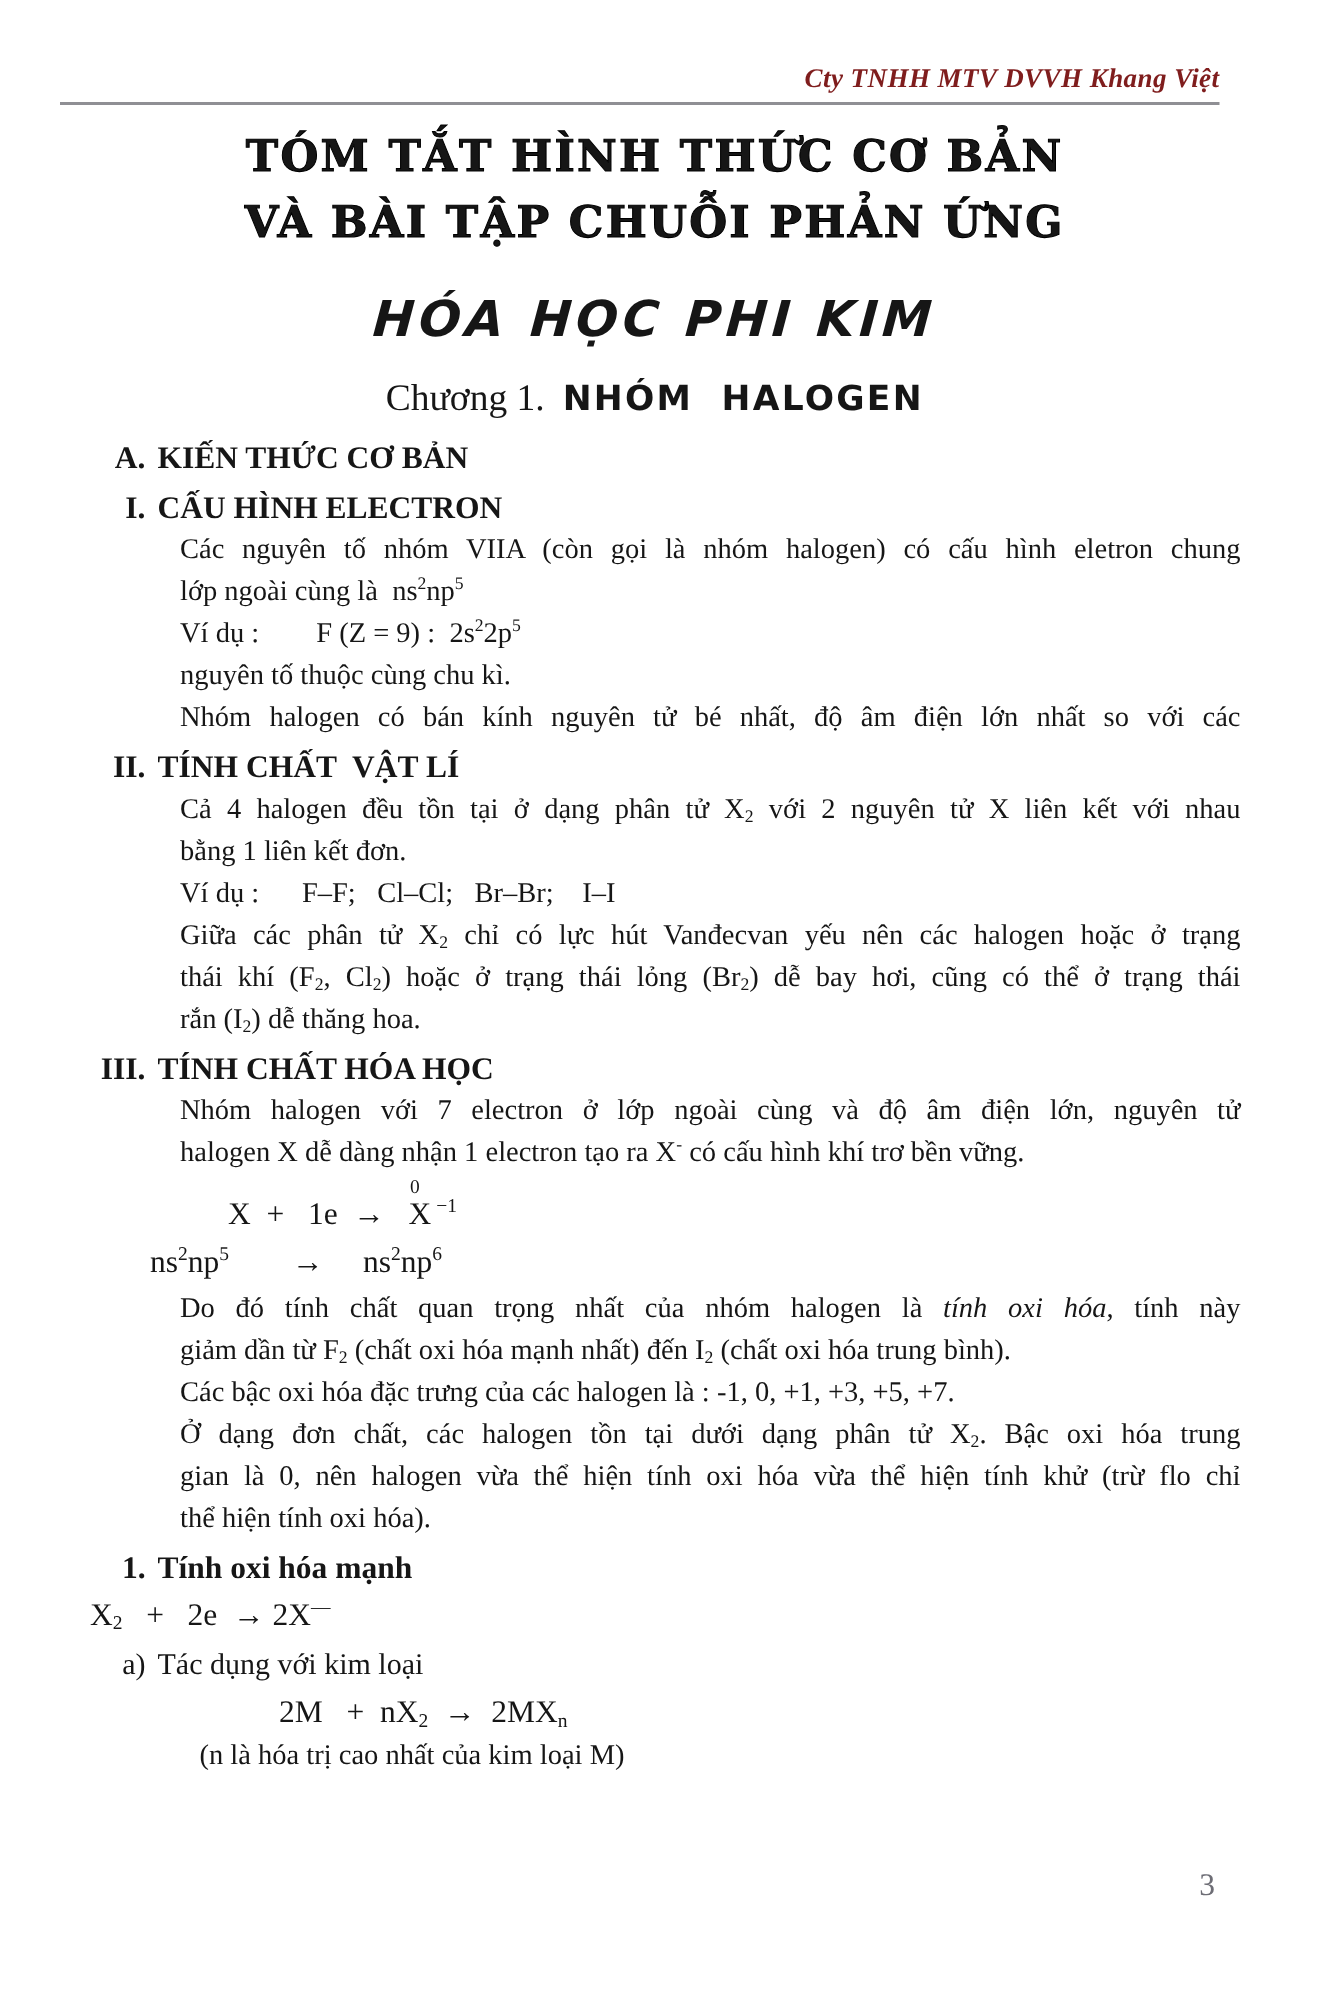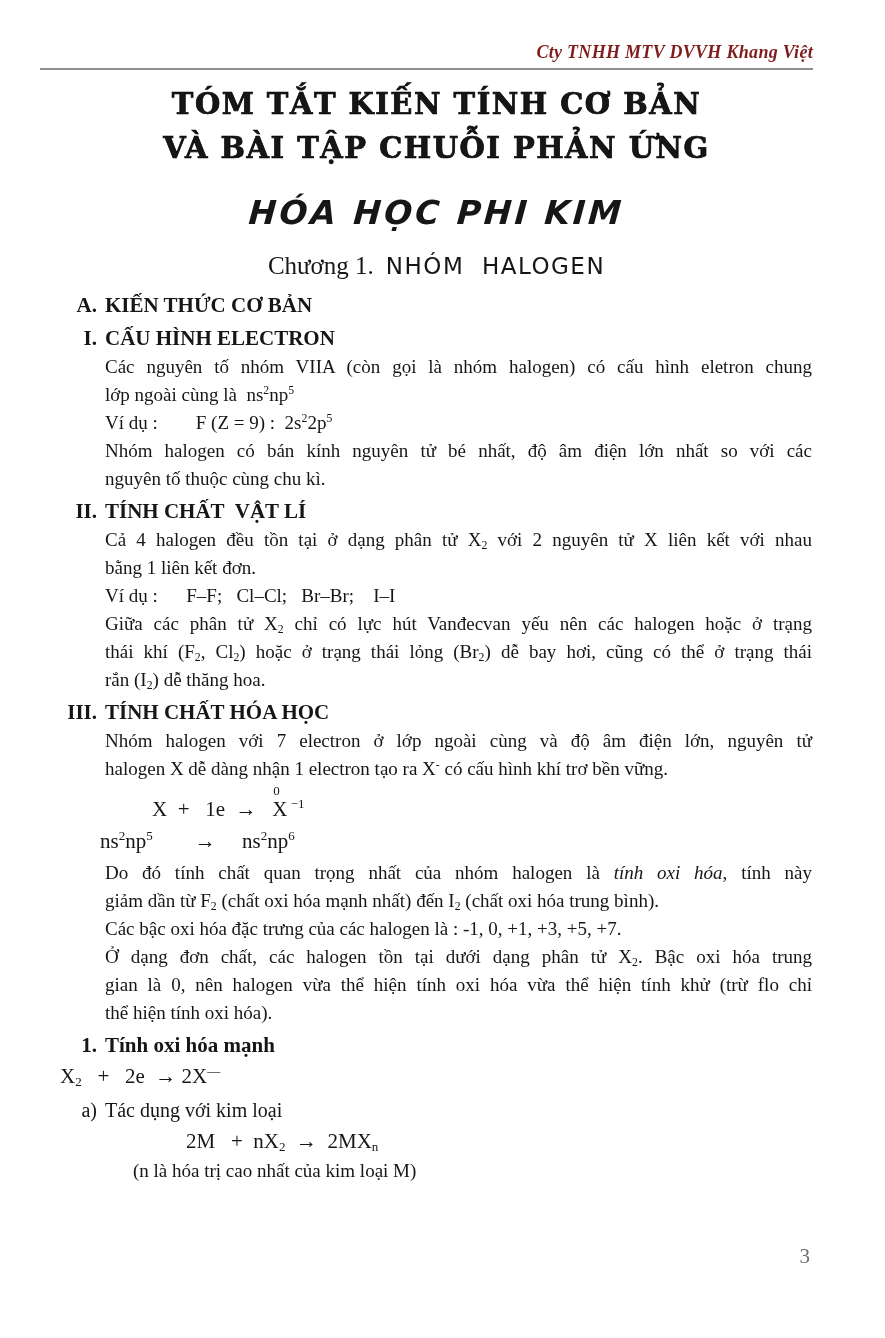--- a/index.html
+++ b/index.html
@@ -27,30 +27,30 @@
   }
   .subject-title {
     text-align:center; margin-top:20px;
     font-family:"DejaVu Sans", sans-serif; font-style:italic; font-weight:bold;
     font-size:33px; line-height:46px; letter-spacing:3px;
     transform:skewX(-4deg);
   }
   .chapter-title { text-align:center; margin-top:12px; line-height:36px; }
   .chapter-prefix { font-size:25px; }
   .chapter-name {
-    font-family:"DejaVu Sans", sans-serif; font-weight:normal;
+    font-family:"DejaVu Sans", sans-serif; font-weight:bold;
     font-size:23px; letter-spacing:1.5px; margin-left:8px;text-align:right;
   }
 
   .heading { display:flex; font-weight:bold; font-size:21px; line-height:30px; margin-top:3px; }
   .heading.plain { font-weight:normal; font-size:20px; }
   .h-label { flex:0 0 45px; text-align:right; padding-right:8px; }
   .h-text { flex:1; }
 
-  .line { font-size:19px; line-height:28px; margin-left:45px; width:707px; }
+  .line { font-size:19px; line-height:28px; margin-left:60px; width:707px; }
   .jl { text-align:justify; text-align-last:justify; }
   .indent-cl { margin-left:155px; width:auto; }
   .indent-n { margin-left:73px; width:auto; }
 
   .eq { font-size:21px; line-height:32px; }
   .eq1 { margin-left:92px; padding-top:12px; line-height:28px; }
   .eq2 { margin-left:40px; line-height:36px; }
   .eq3 { }
   .eq4 { margin-left:126px; }
 
@@ -68,21 +68,21 @@
 <body>
 
 <div class="page">
 
   <div class="running-header">Cty TNHH MTV DVVH Khang Việt</div>
   <div class="header-rule"></div>
 
   <div class="content">
 
     <div class="book-title">
-      <div class="title-line">TÓM TẮT KIẾN TÍNH CƠ BẢN</div>
+      <div class="title-line">TÓM TẮT HÌNH THỨC CƠ BẢN</div>
       <div class="title-line">VÀ BÀI TẬP CHUỖI PHẢN ỨNG</div>
     </div>
 
     <div class="subject-title">HÓA HỌC PHI KIM</div>
 
     <div class="chapter-title">
       <span class="chapter-prefix">Chương 1.</span>
       <span class="chapter-name">NHÓM&nbsp; HALOGEN</span>
     </div>
 
@@ -92,22 +92,22 @@
     </div>
 
     <div class="heading">
       <span class="h-label">I.</span>
       <span class="h-text">CẤU HÌNH ELECTRON</span>
     </div>
 
     <div class="line jl">Các nguyên tố nhóm VIIA (còn gọi là nhóm halogen) có cấu hình eletron chung</div>
     <div class="line">lớp ngoài cùng là&nbsp; ns<sup>2</sup>np<sup>5</sup></div>
     <div class="line">Ví dụ :&nbsp;&nbsp;&nbsp;&nbsp;&nbsp;&nbsp;&nbsp; F (Z = 9) :&nbsp; 2s<sup>2</sup>2p<sup>5</sup></div>
+    <div class="line">nguyên tố thuộc cùng chu kì.</div>
     <div class="line jl">Nhóm halogen có bán kính nguyên tử bé nhất, độ âm điện lớn nhất so với các</div>
-    <div class="line">nguyên tố thuộc cùng chu kì.</div>
 
     <div class="heading">
       <span class="h-label">II.</span>
       <span class="h-text">TÍNH CHẤT&nbsp; VẬT LÍ</span>
     </div>
 
     <div class="line jl">Cả 4 halogen đều tồn tại ở dạng phân tử X<sub>2</sub> với 2 nguyên tử X liên kết với nhau</div>
     <div class="line">bằng 1 liên kết đơn.</div>
     <div class="line">Ví dụ :&nbsp;&nbsp;&nbsp;&nbsp;&nbsp; F–F;&nbsp;&nbsp; Cl–Cl;&nbsp;&nbsp; Br–Br;&nbsp;&nbsp;&nbsp; I–I</div>
     <div class="line jl">Giữa các phân tử X<sub>2</sub> chỉ có lực hút Vanđecvan yếu nên các halogen hoặc ở trạng</div>

